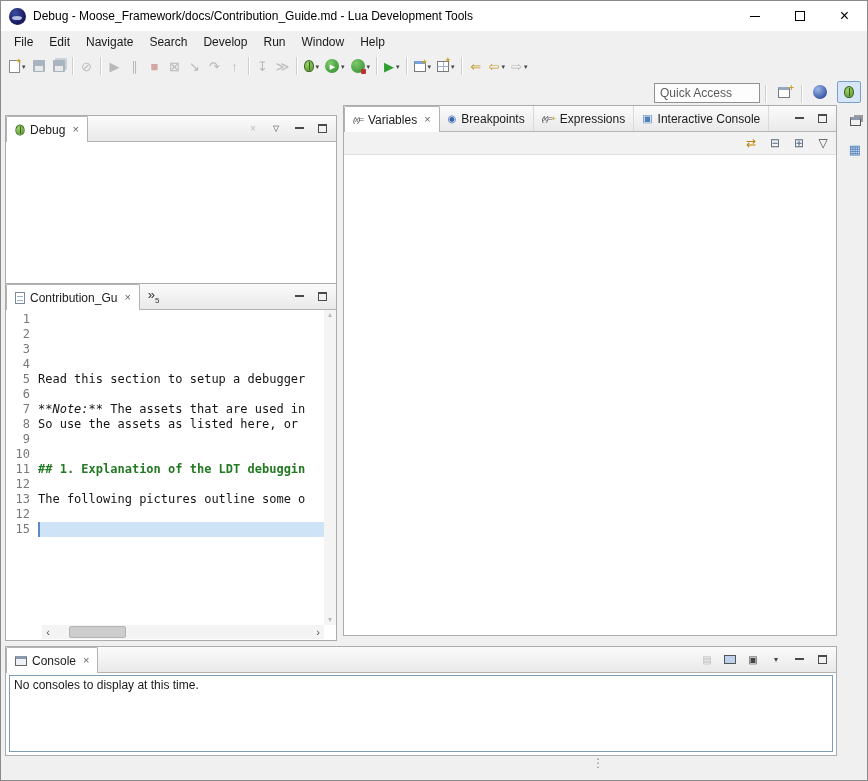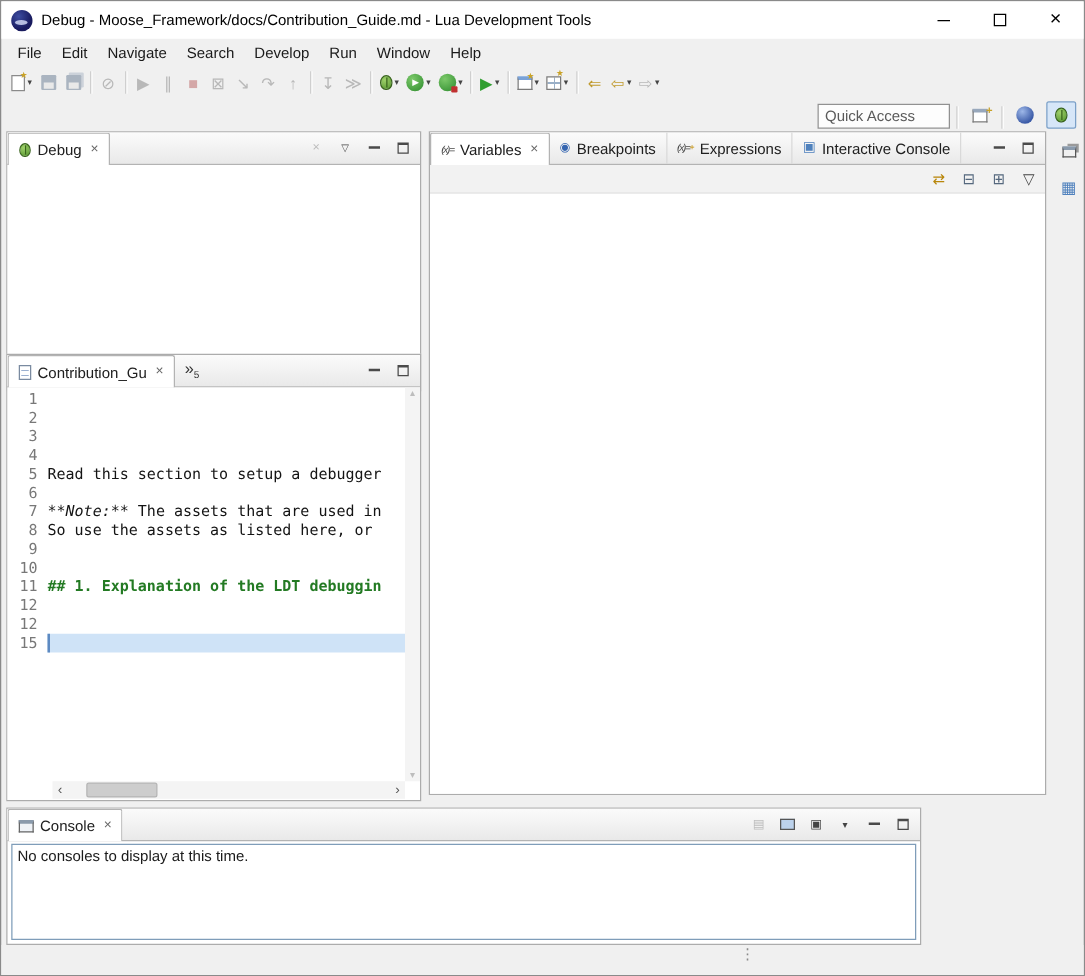--- a/index.html
+++ b/index.html
@@ -91,24 +91,24 @@
   .tr-spacer{flex:1;}
   .tr-actions{display:flex;align-items:center;gap:7px;padding-right:6px;}
   .ta-btn{width:16px;height:16px;display:flex;align-items:center;justify-content:center;font-size:10px;color:#444;line-height:1;}
   .ta-btn.vm{font-size:8px;}
   .ta-btn.dis{color:#bcbcbc;}
   .ic-min{width:9px;height:8px;border-top:2px solid #4a4a4a;margin-top:5px;}
   .ic-max{width:9px;height:9px;border:1px solid #4a4a4a;border-top:2px solid #4a4a4a;}
   .panel-body{position:absolute;left:0;right:0;top:26px;bottom:0;background:#fff;}
 
   
-  .debug-panel{left:4px;top:104px;width:332px;height:208px;}
+  .debug-panel{left:4px;top:114px;width:332px;height:208px;}
   .editor-panel{left:4px;top:282px;width:332px;height:358px;}
   .vars-panel{left:342px;top:104px;width:494px;height:531px;}
-  .console-panel{left:4px;top:645px;width:732px;height:110px;}
+  .console-panel{left:4px;top:645px;width:832px;height:110px;}
 
   
   .view-toolbar{position:absolute;top:26px;left:0;right:0;height:23px;background:#f2f2f2;border-bottom:1px solid #dedede;
     display:flex;align-items:center;justify-content:flex-end;gap:8px;padding-right:5px;}
   .view-toolbar .ta-btn{font-size:12px;}
   .vt-logical{color:#b8860b;}
   .vt-blue{color:#55687e;}
   .vars-body{top:49px;}
 
   
@@ -457,20 +457,24 @@
           <div class="ed-line md-h">
             <span class="ln">11</span>
             <span class="lt"><span class="seg em"></span><span class="seg">## 1. Explanation of the LDT debuggin</span></span>
           </div>
 
           <div class="ed-line">
             <span class="ln">12</span>
             <span class="lt"><span class="seg em"></span><span class="seg"></span></span>
           </div>
 
+          <div class="ed-line">
+            <span class="ln">13</span>
+            <span class="lt"><span class="seg em"></span><span class="seg">The following pictures outline some o</span></span>
+          </div>
 
           <div class="ed-line">
             <span class="ln">12</span>
             <span class="lt"><span class="seg em"></span><span class="seg"></span></span>
           </div>
 
           <div class="ed-line cur">
             <span class="ln">15</span>
             <span class="lt"><span class="seg em"></span><span class="seg"></span></span>
           </div>

